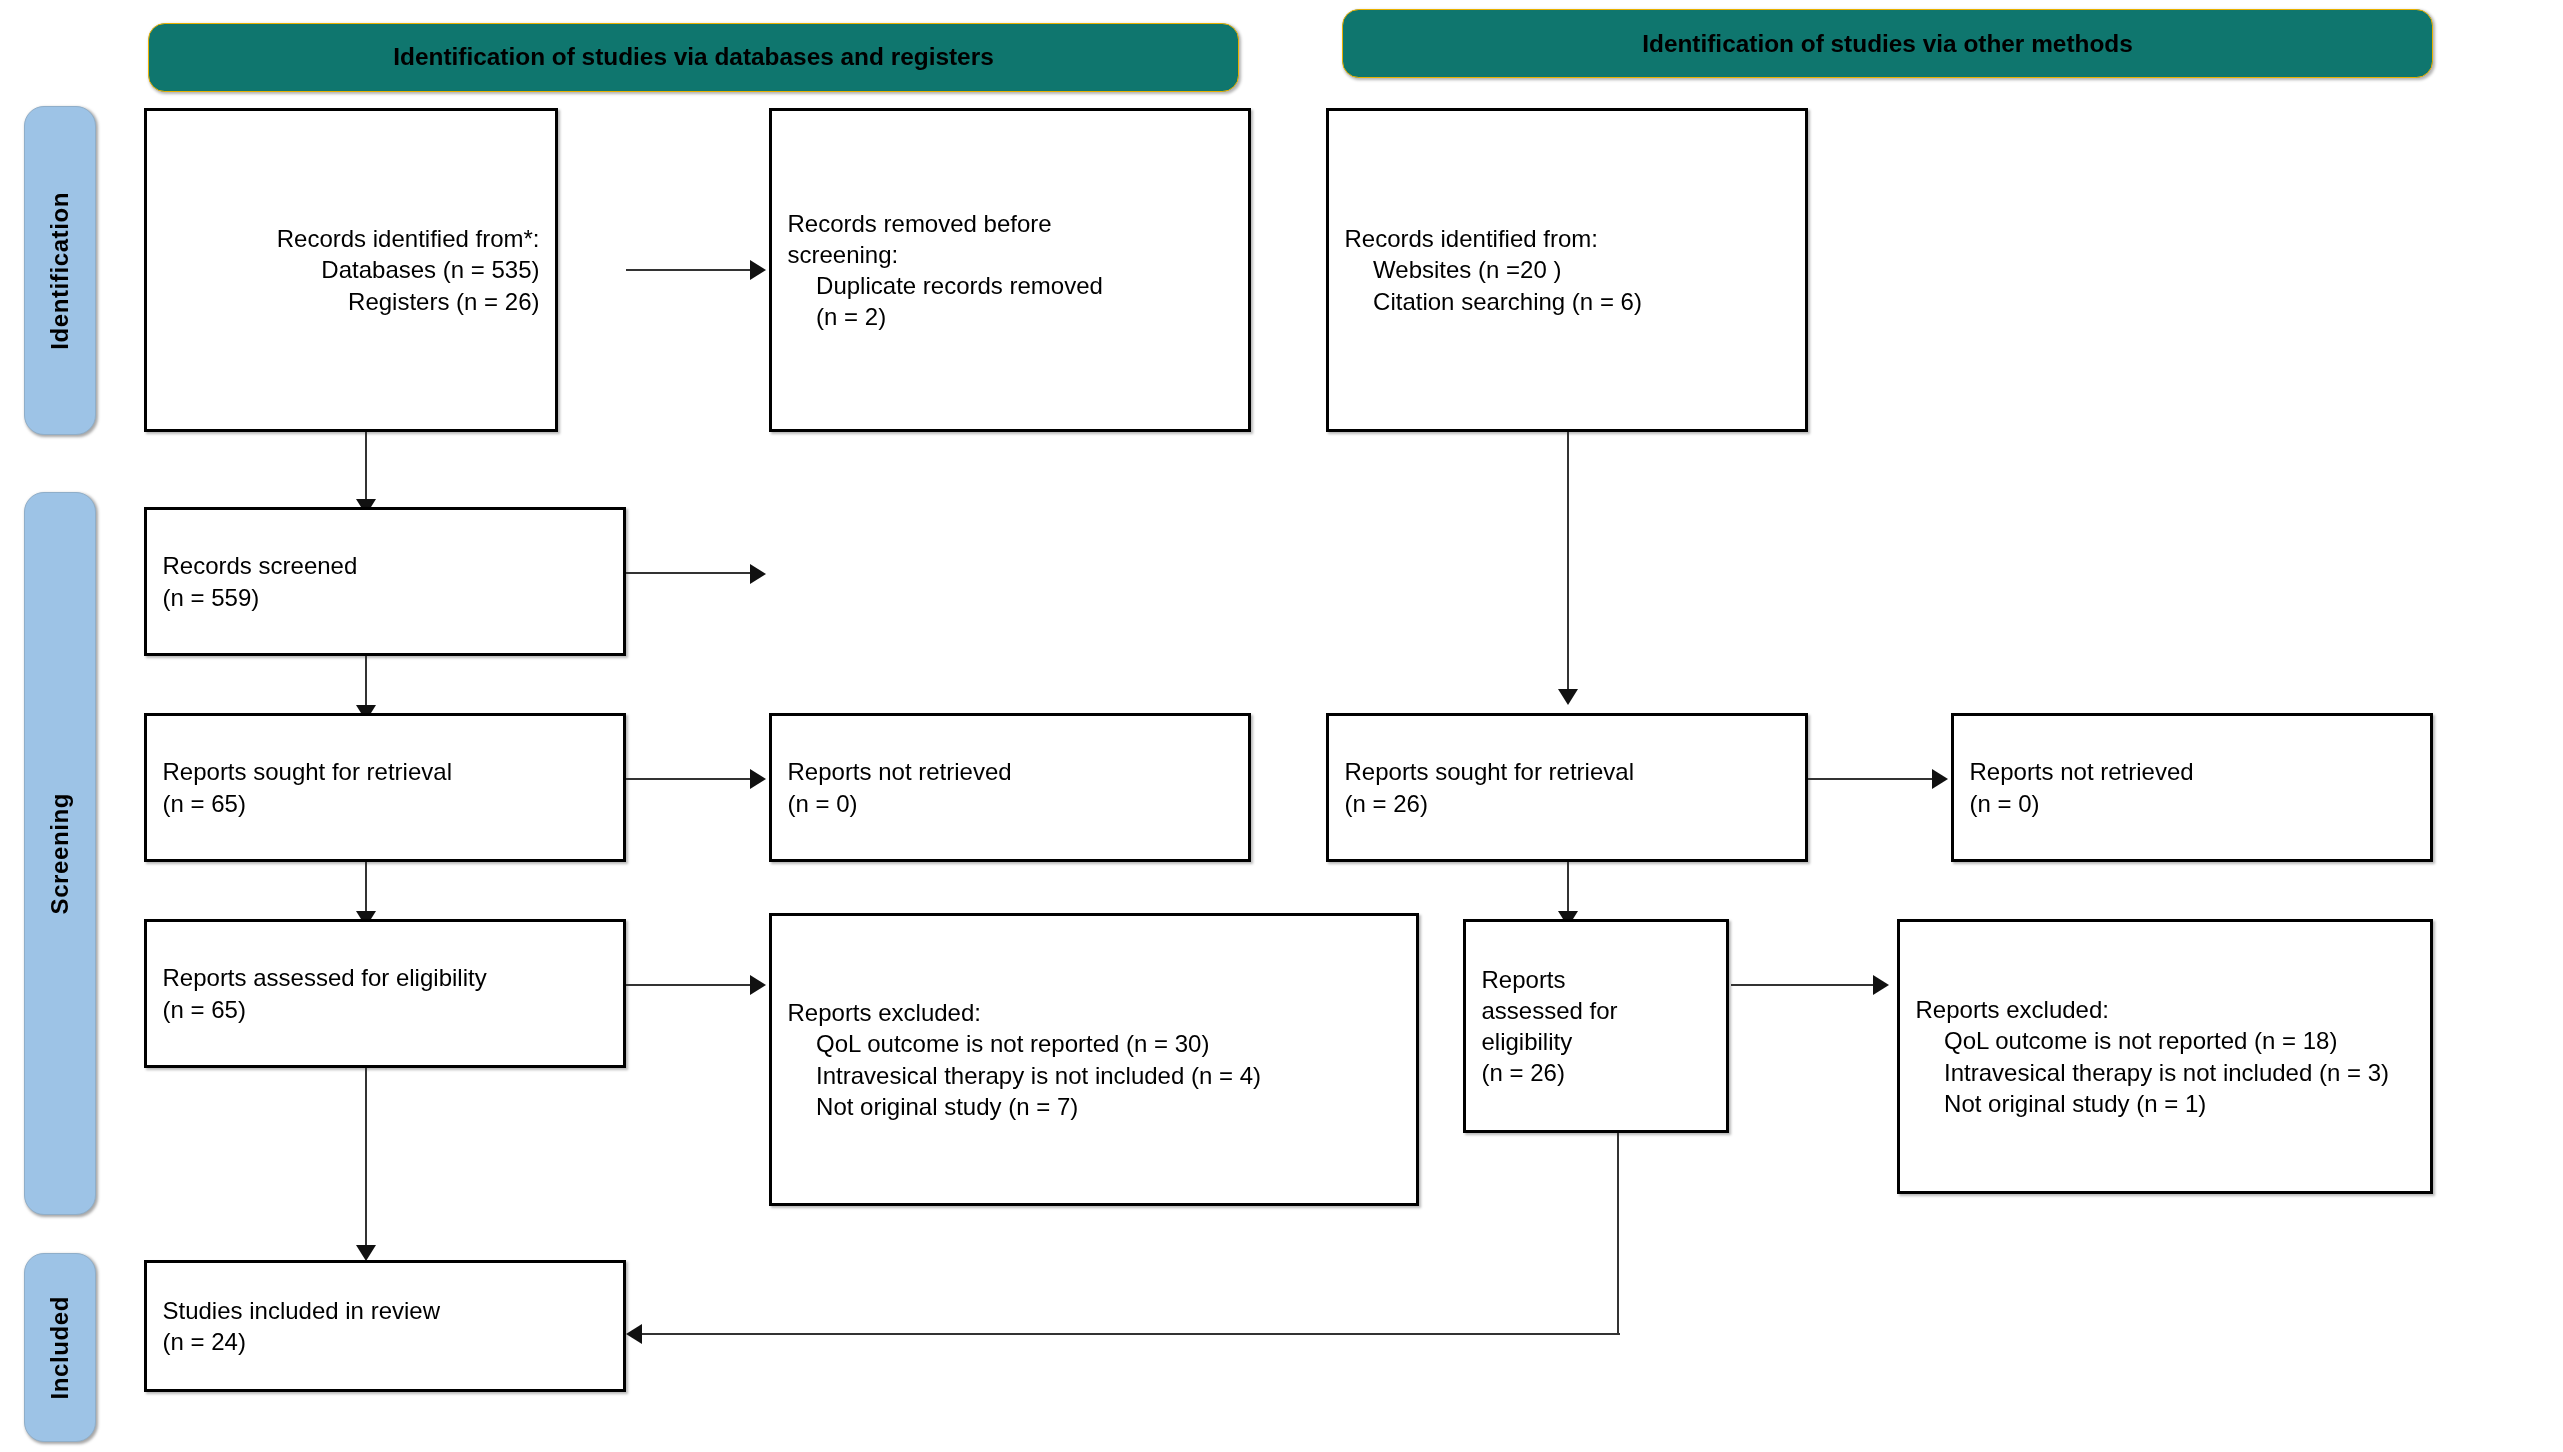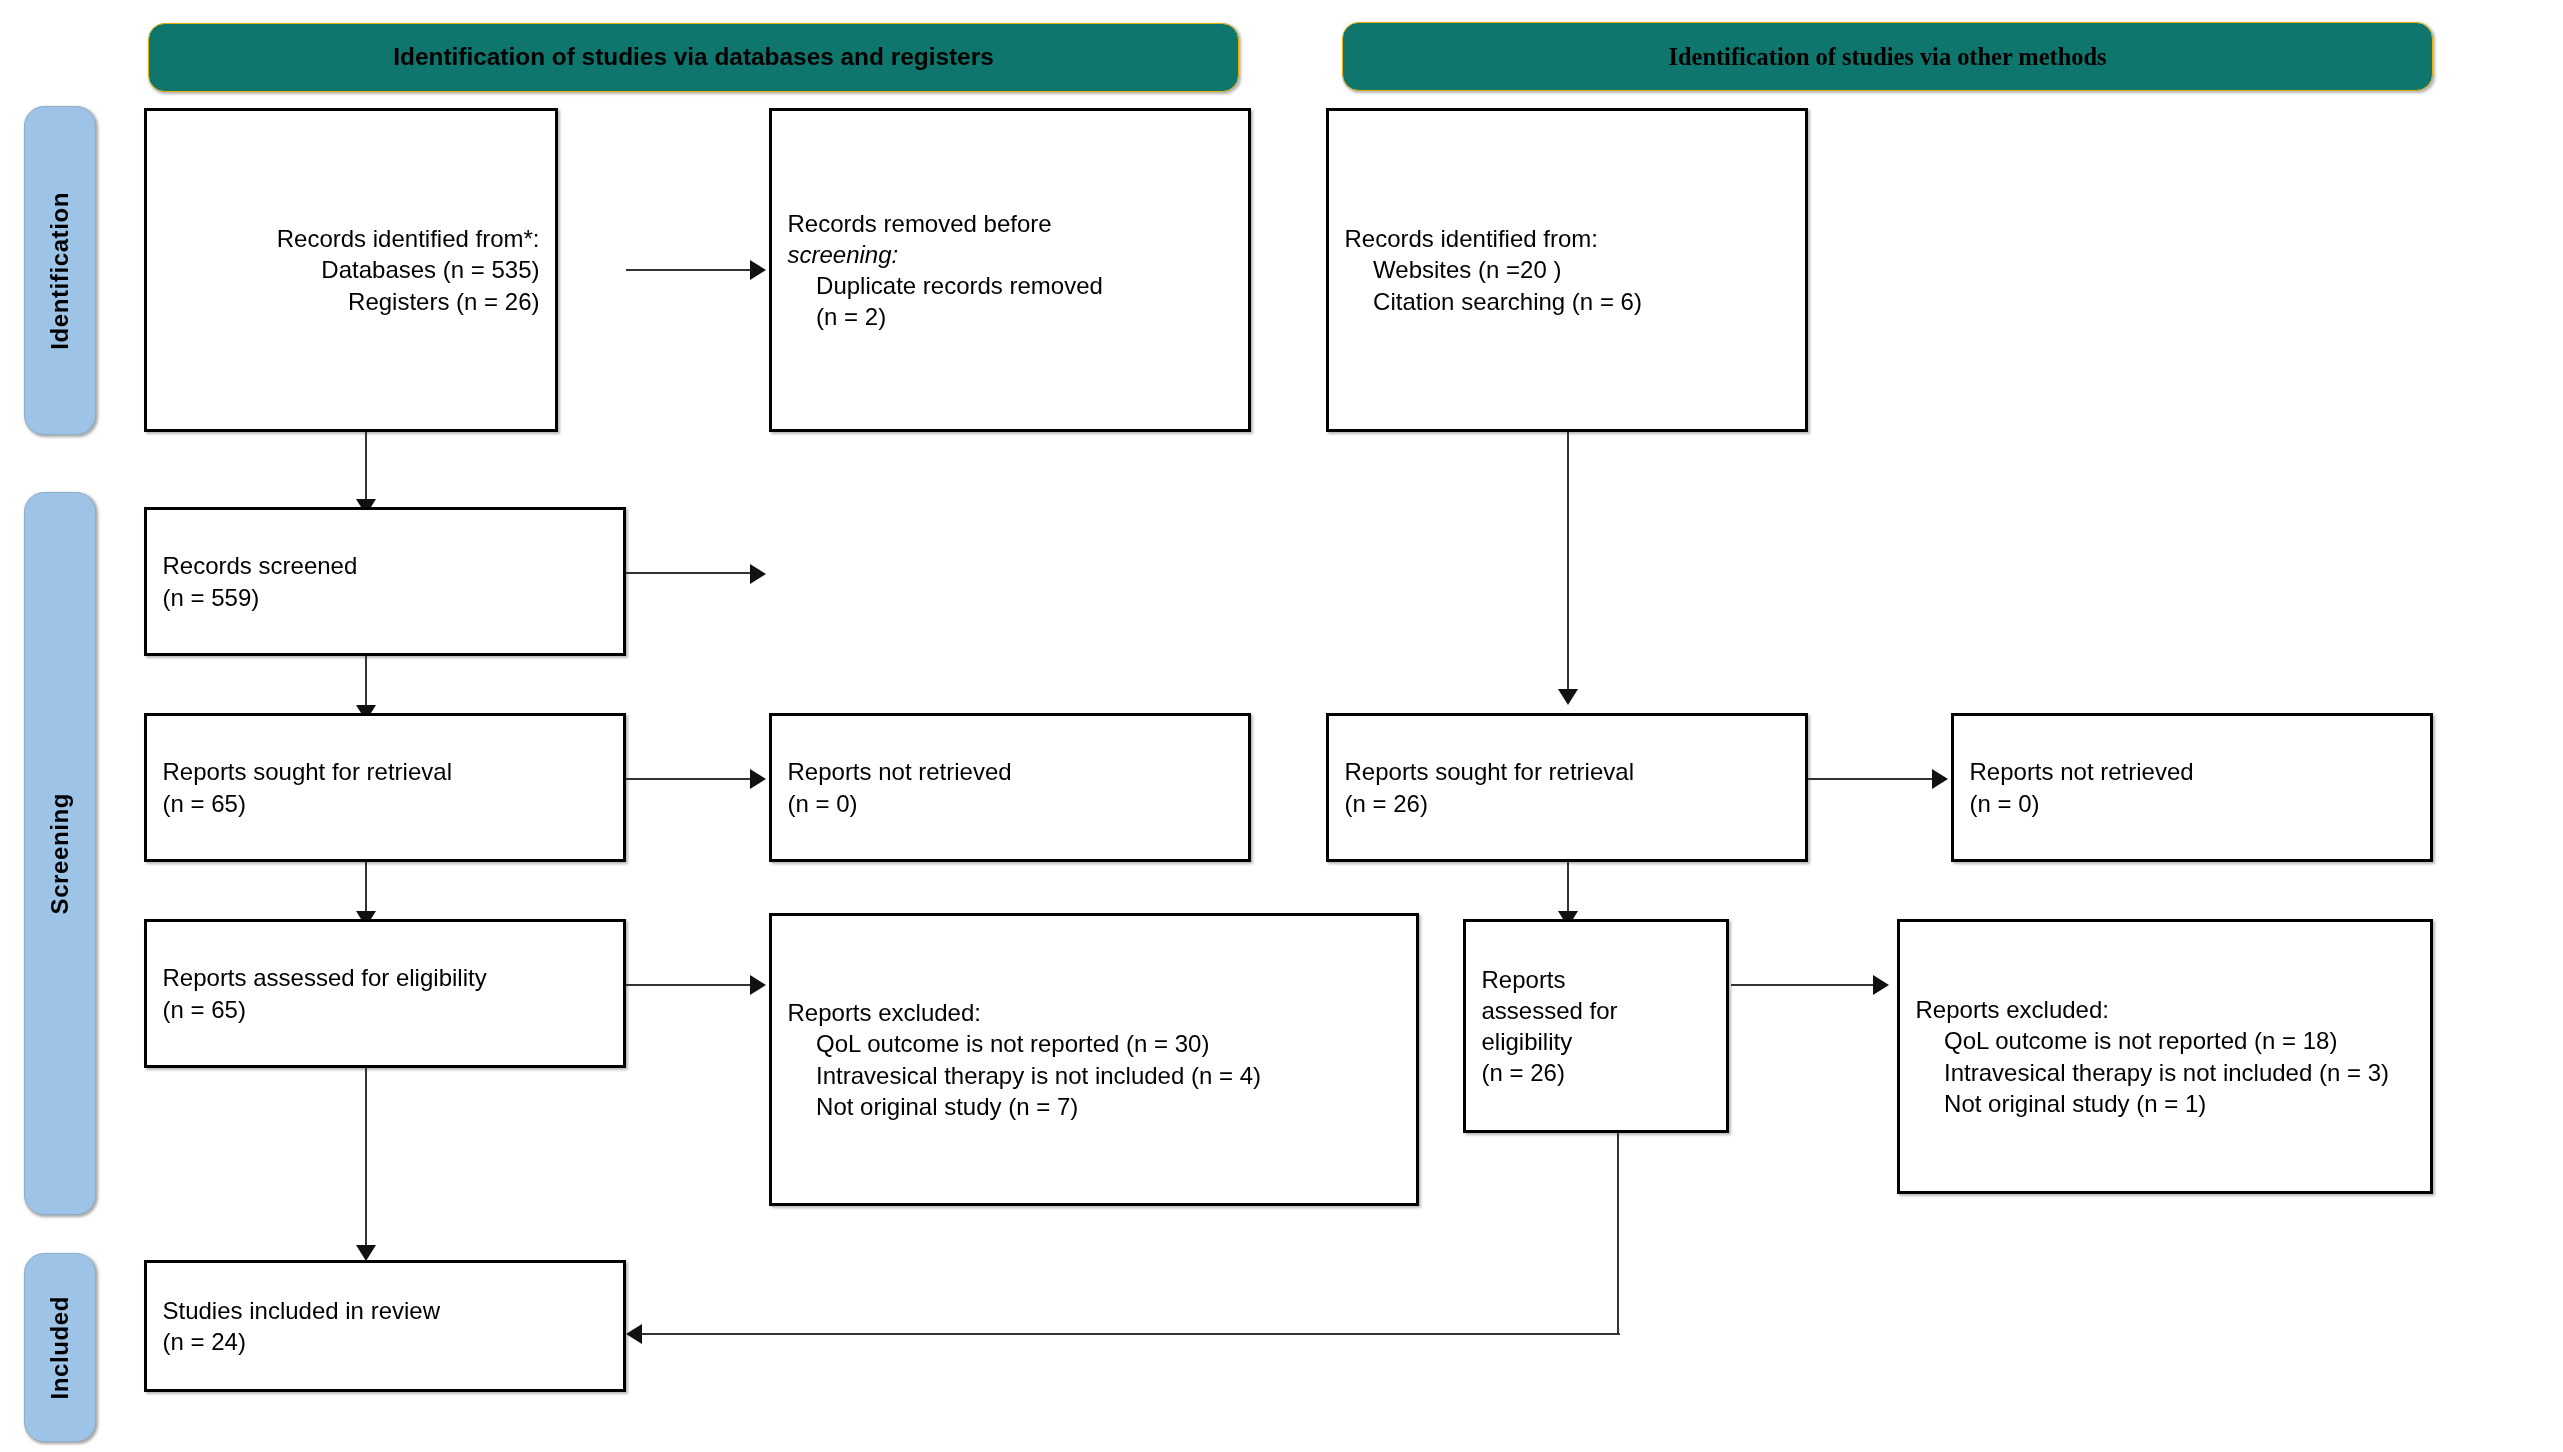--- a/index.html
+++ b/index.html
@@ -70,21 +70,21 @@
     padding: 0 15.5px;
     box-sizing: border-box;
   }
   .box .line {
     font-size: 24px;
     line-height: 1.30;
     color: #000000;
     white-space: nowrap;
   }
   .box .line.indent  { padding-left: 28.6px; }
-  .box .line.italic  { font-style: italic; }
+  .box .line.italic  { }
 
   
   .conn {
     position: absolute;
     background: #333333;
   }
   .conn.h { height: 2.4px; }
   .conn.v { width: 2.4px; }
 
   .arrow {
@@ -110,21 +110,21 @@
 </style>
 </head>
 <body>
 
 <div id="canvas">
 
   <div class="banner" style="left:148px; top:22.6px; width:1089px; height:67px;">
     <span>Identification of studies via databases and registers</span>
   </div>
 
-  <div class="banner" style="left:1342px; top:22px; width:1089px; height:67px;font-family:Liberation Serif, serif;">
+  <div class="banner" style="left:1342px; top:9px; width:1089px; height:67px;">
     <span>Identification of studies via other methods</span>
   </div>
 
   <div class="stage" style="left:24px; top:106px; width:70px; height:327px;">
     <span>Identification</span>
   </div>
 
   <div class="stage" style="left:24px; top:492px; width:70px; height:721px;">
     <span>Screening</span>
   </div>

